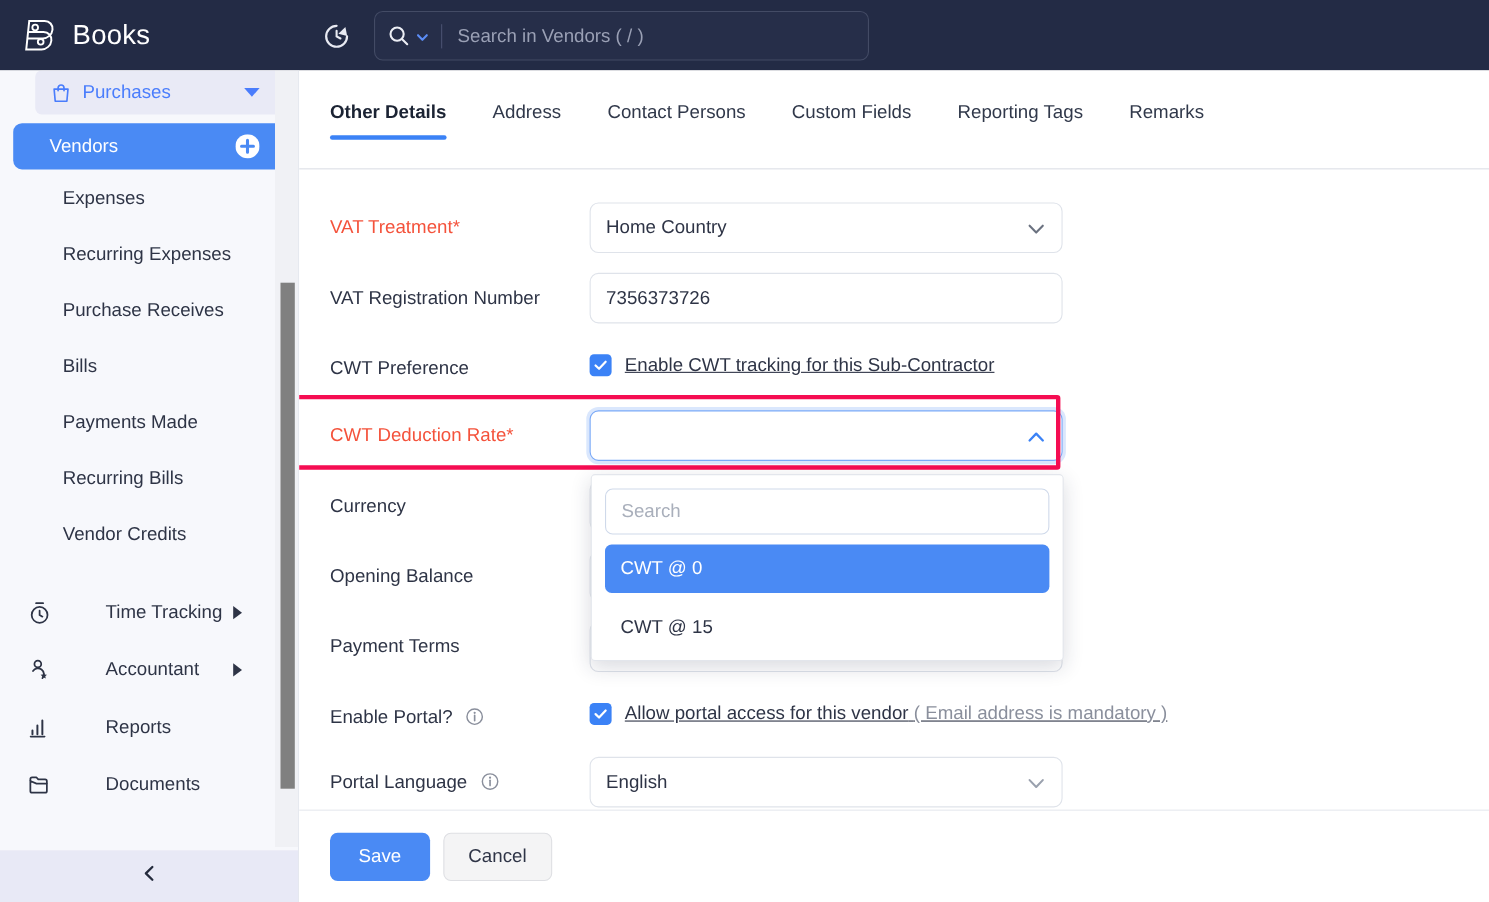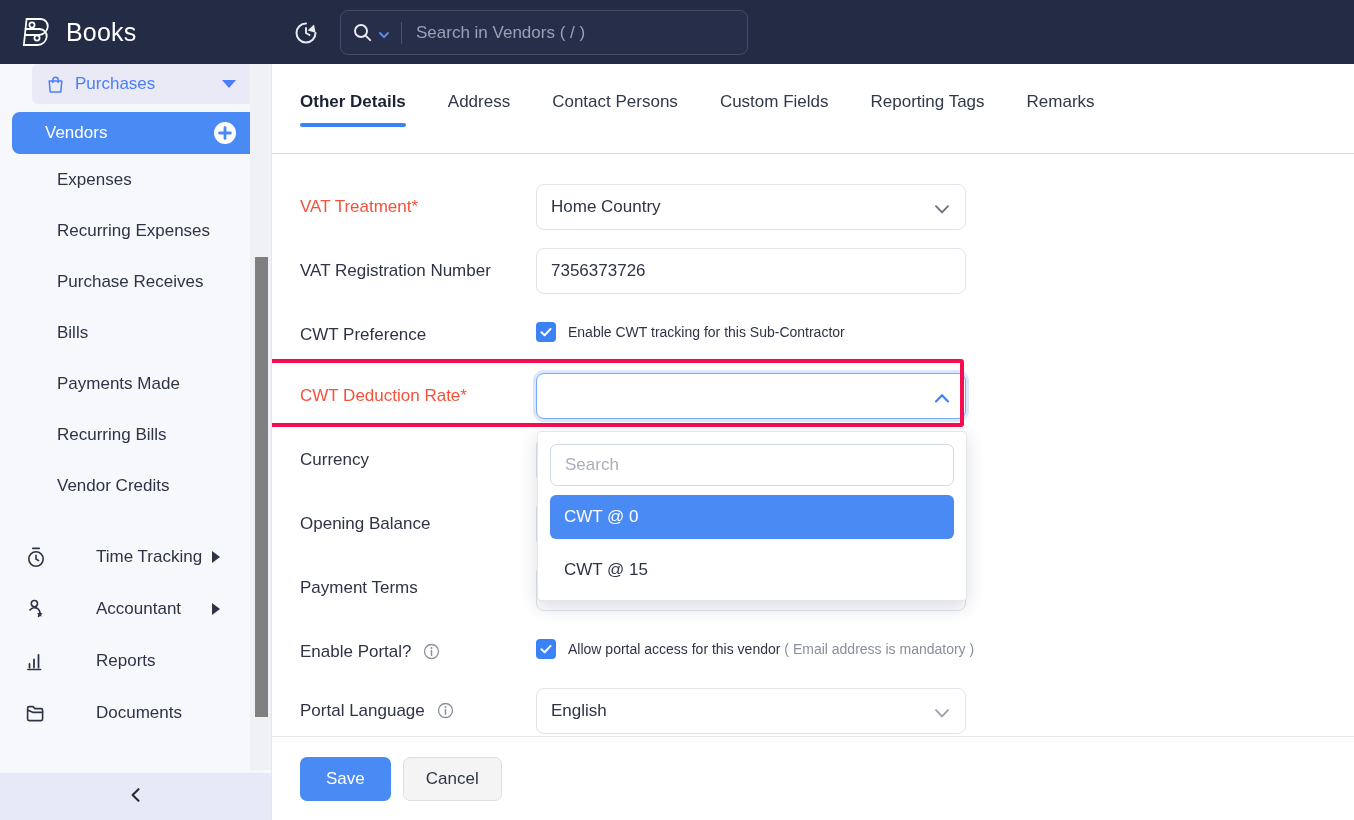--- a/index.html
+++ b/index.html
@@ -22,21 +22,21 @@
   }
   .brand-logo { width: 34px; height: 34px; }
   .brand-name {
     color: #ffffff; font-size: 25px; font-weight: 400; letter-spacing: .2px;
   }
   .timer-icon {
     position: absolute; left: 292px; top: 19px; width: 28px; height: 28px;
   }
   .searchbar {
     position: absolute; left: 340px; top: 10px;
-    width: 408px; height: 45px;
+    width: 450px; height: 45px;
     border: 1px solid #434b65; border-radius: 8px;
     background: #262e49;
     display: flex; align-items: center;
   }
   .search-ic { margin-left: 12px; width: 19px; height: 19px; }
   .search-caret { margin-left: 6px; width: 12px; height: 12px; }
   .search-div {
     width: 1px; height: 22px; background: #4a5270; margin-left: 11px;
   }
   .search-input {
@@ -144,21 +144,21 @@
   .inp::placeholder { color: #9aa1ae; }
   .sel-caret {
     position: absolute; right: 16px; top: 17px; width: 16px; height: 11px;
     pointer-events: none;
   }
   .chk-row { display: flex; align-items: center; padding-top: 10px; }
   .cbox {
     width: 20px; height: 20px; border-radius: 4px; background: #3b82f6;
     display: flex; align-items: center; justify-content: center; flex: none;
   }
-  .chk-text { margin-left: 12px; font-size: 14px; color: #2e3446; }
+  .chk-text { margin-left: 12px; font-size: 17px; color: #2e3446; text-decoration: underline; }
   .chk-text .muted { color: #8a8f9c; }
   .info-ic { display: inline-block; width: 17px; height: 17px; vertical-align: -3px; margin-left: 7px; }
 
   
   .hl-wrap {
     position: absolute; left: -5px; top: 205px;
     width: 697px; height: 68px;
     border: 4px solid #f50d52; border-radius: 3px;
     pointer-events: none; z-index: 6;
   }

